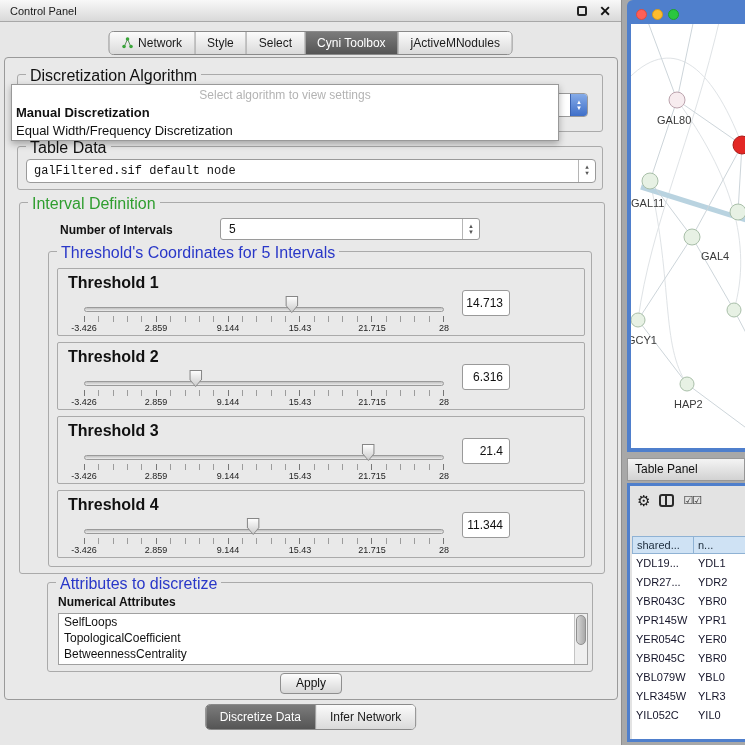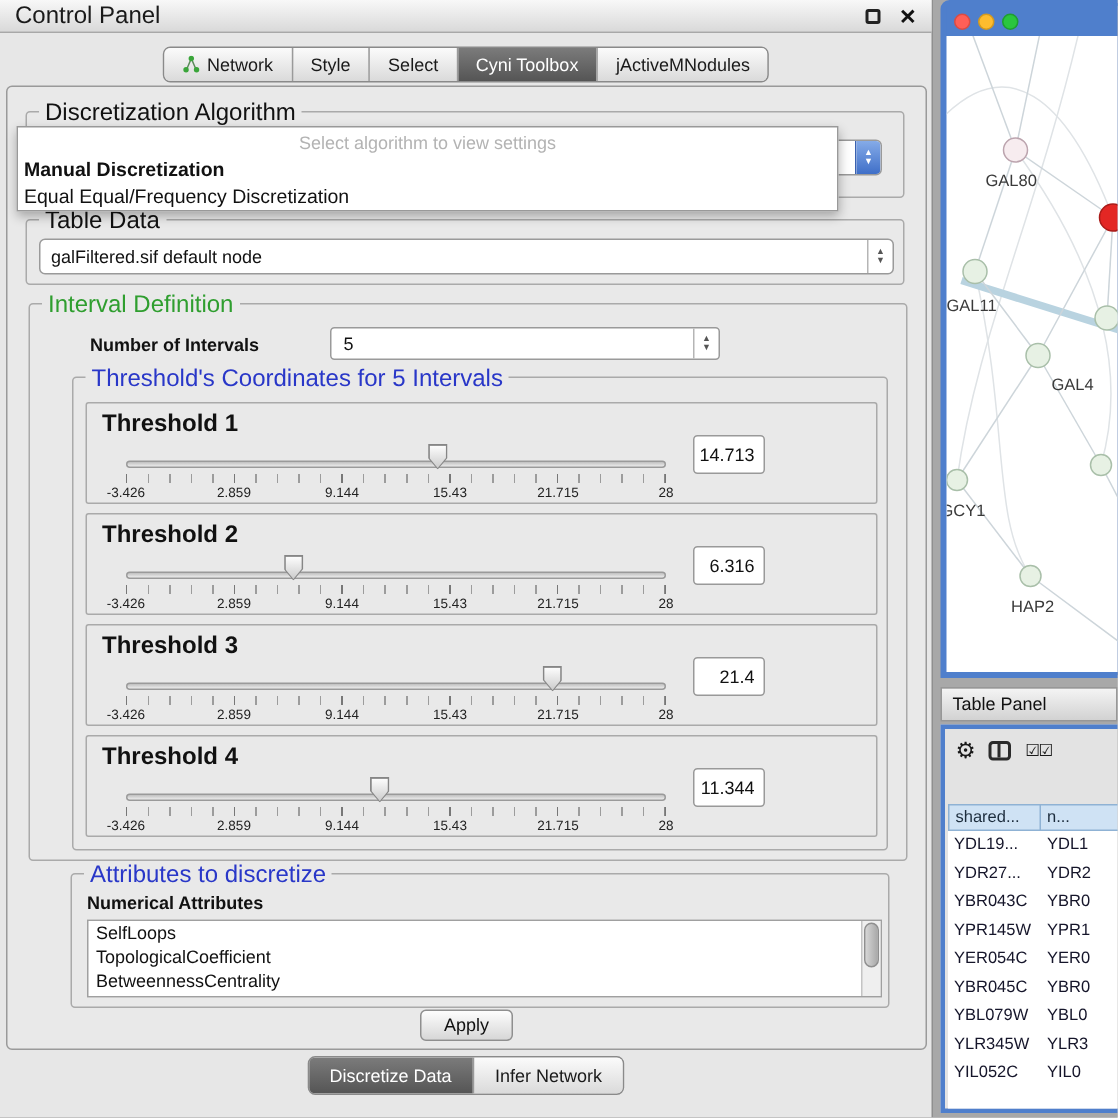--- a/index.html
+++ b/index.html
@@ -5,21 +5,21 @@
   * { margin:0; padding:0; box-sizing:border-box; }
   html,body { width:745px; height:745px; overflow:hidden; background:#a8a8a8;
               font-family:"Liberation Sans", sans-serif; }
   .stage { position:relative; width:745px; height:745px; overflow:hidden; }
 
   
   .cp-window { position:absolute; left:0; top:0; width:622px; height:745px;
                background:#e7e7e7; border-right:1px solid #8f8f8f; }
   .titlebar { height:22px; background:linear-gradient(#f8f8f8,#d9d9d9);
               border-bottom:1px solid #a8a8a8; display:flex; align-items:center; padding:0 10px; }
-  .titlebar .t { font-size:16px; color:#1a1a1a; flex:1; }
+  .titlebar .t { font-size:11px; color:#1a1a1a; flex:1; }
   .win-float { width:10px; height:10px; border:2px solid #222; border-radius:2px; margin-right:12px; }
   .win-close { font-size:14px; font-weight:bold; color:#111; line-height:1; }
 
   .tabbar { position:absolute; top:31px; left:50%; transform:translateX(-50%); display:flex;
             border:1px solid #8a8a8a; border-radius:5px; overflow:hidden; white-space:nowrap; }
   .tab { padding:4px 12px; font-size:12px; color:#1a1a1a;
          background:linear-gradient(#fbfbfb,#dadada); border-left:1px solid #9a9a9a;
          display:flex; align-items:center; gap:5px; }
   .tab:first-child { border-left:none; }
   .tab.selected { background:linear-gradient(#7b7b7b,#555); color:#fff; }
@@ -169,26 +169,26 @@
         <span class="legend">Discretization Algorithm</span>
         <div class="combo" style="left:8px; top:18px; width:562px;">
           <span class="val"></span>
           <span class="stepper aqua">▲<br>▼</span>
         </div>
       </div>
 
       <div class="popup">
         <div class="ph">Select algorithm to view settings</div>
         <div class="opt bold">Manual Discretization</div>
-        <div class="opt">Equal Equal/Frequency Discretization</div>
+        <div class="opt">Equal Width/Frequency Discretization</div>
       </div>
 
       <div class="group" style="left:12px; top:88px; width:586px; height:44px;">
         <span class="legend">Table Data</span>
-        <div class="combo" style="left:8px; top:12px; width:570px;">
+        <div class="combo" style="left:8px; top:12px; width:570px;font-family:Liberation Mono, monospace;">
           <span class="val">galFiltered.sif default node</span>
           <span class="stepper">▲<br>▼</span>
         </div>
       </div>
 
       <div class="group" style="left:14px; top:144px; width:586px; height:372px;">
         <span class="legend green">Interval Definition</span>
 
         <div class="noi-label">Number of Intervals</div>
         <div class="spinner">

